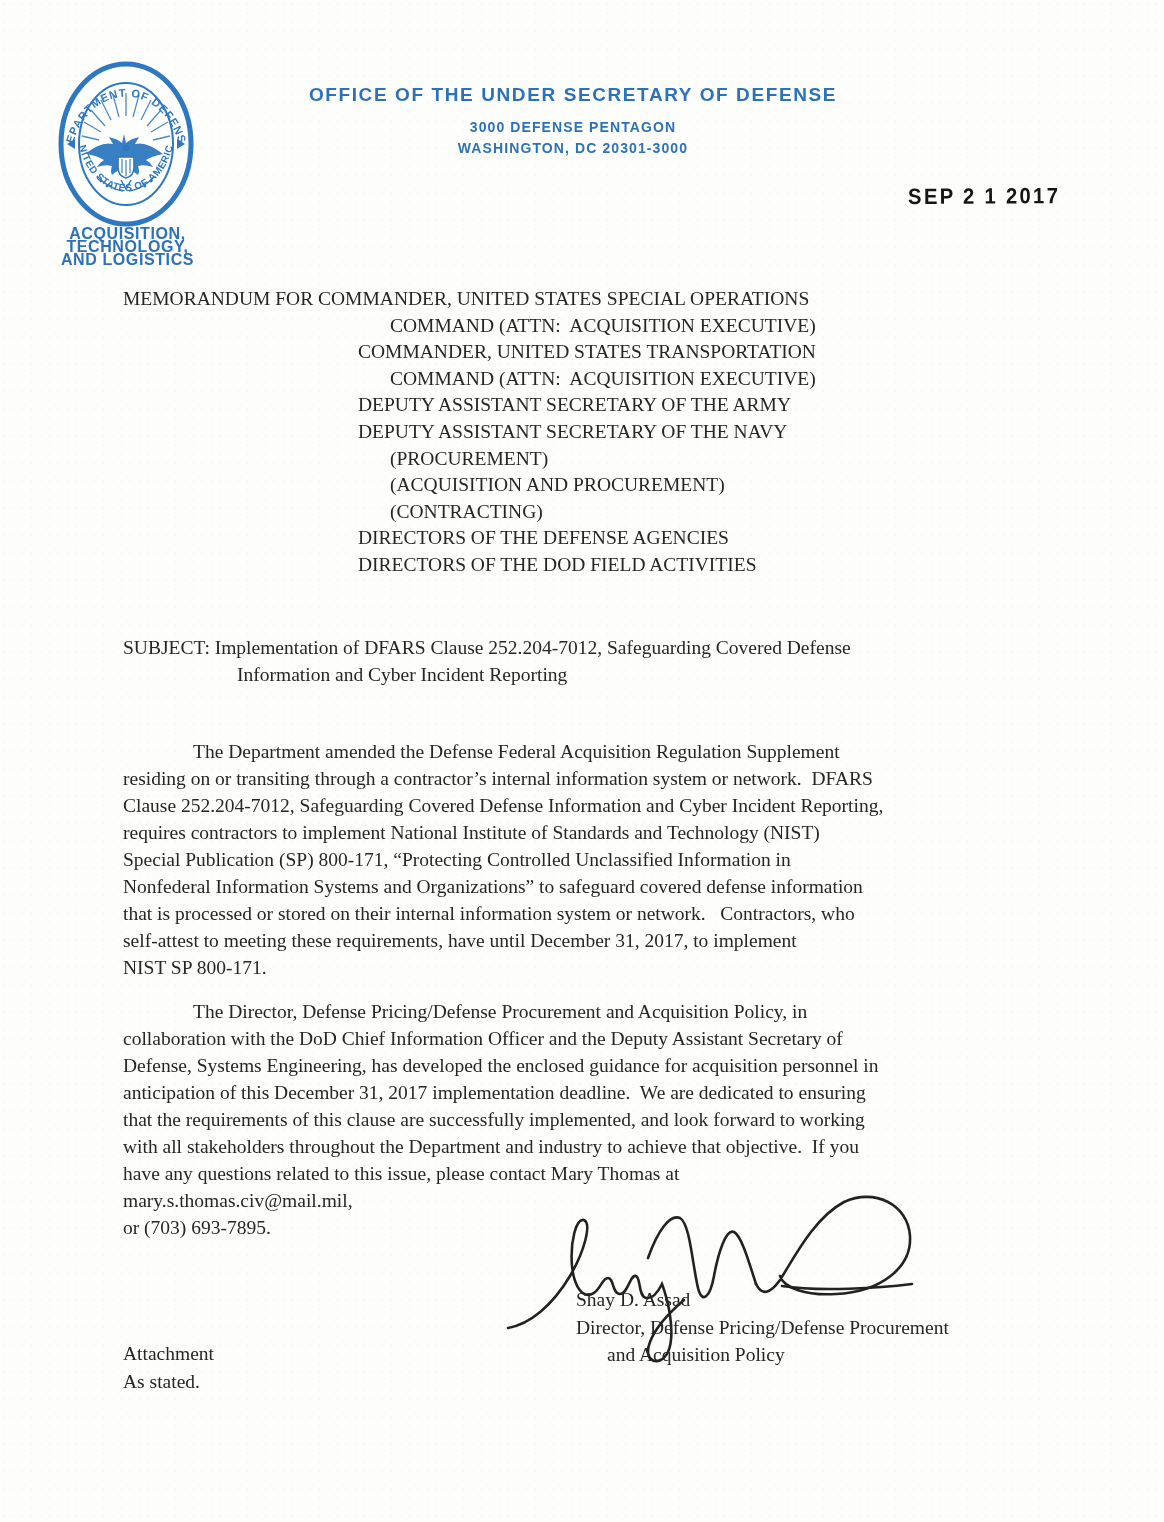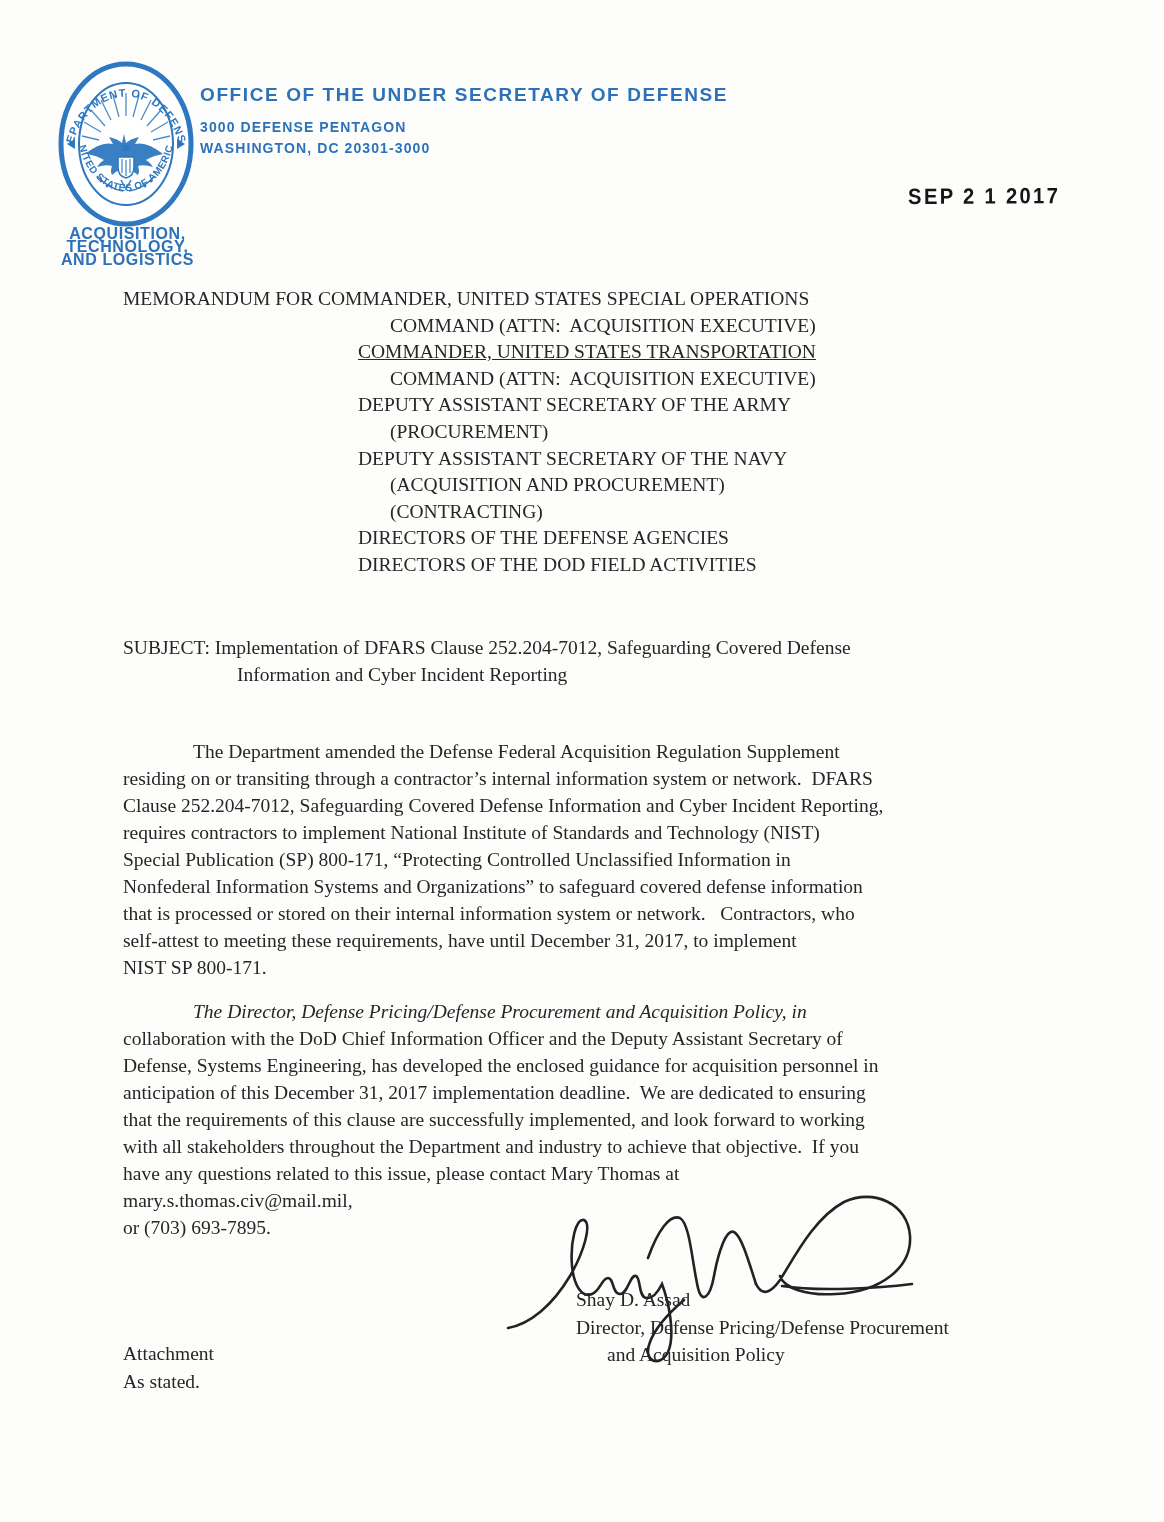--- a/index.html
+++ b/index.html
@@ -18,21 +18,21 @@
   .seal-wrap{position:absolute;left:57px;top:60px;width:138px;height:170px;}
   .org-label{
     position:absolute;left:20px;top:227px;width:215px;
     text-align:center;
     font-family:"Liberation Sans", sans-serif;
     font-weight:bold;font-size:16px;line-height:13px;letter-spacing:0.6px;
     color:#2d72b8;
   }
   .letterhead{
     position:absolute;left:200px;top:84px;width:746px;
-    text-align:left;color:#2d72b8;
+    text-align:center;color:#2d72b8;
     font-family:"Liberation Sans", sans-serif;font-weight:bold;
   }
   .lh-office{font-size:19px;letter-spacing:1.6px;margin-bottom:11px;}
   .lh-addr{font-size:14px;letter-spacing:1.1px;line-height:21px;}
   .date-stamp{
     position:absolute;left:908px;top:184px;
     font-family:"Liberation Sans", sans-serif;
     font-weight:bold;font-size:22px;letter-spacing:2.5px;color:#161616;
     transform:scaleX(0.92) rotate(-0.3deg);transform-origin:left top;
     white-space:pre;
@@ -101,25 +101,25 @@
     <div class="lh-office">OFFICE OF THE UNDER SECRETARY OF DEFENSE</div>
     <div class="lh-addr">3000 DEFENSE PENTAGON</div>
     <div class="lh-addr">WASHINGTON, DC  20301-3000</div>
   </div>
 
   <div class="date-stamp">SEP 2 1 2017</div>
 
   <div class="memo-block">
       <div class="line">MEMORANDUM FOR COMMANDER, UNITED STATES SPECIAL OPERATIONS</div>
       <div class="line" style="padding-left: 267px;">COMMAND (ATTN:  ACQUISITION EXECUTIVE)</div>
-      <div class="line" style="padding-left: 235px; text-decoration: underline;">COMMANDER, UNITED STATES TRANSPORTATION</div>
+      <div class="line" style="padding-left: 235px;">COMMANDER, UNITED STATES TRANSPORTATION</div>
       <div class="line" style="padding-left: 267px;">COMMAND (ATTN:  ACQUISITION EXECUTIVE)</div>
       <div class="line" style="padding-left: 235px;">DEPUTY ASSISTANT SECRETARY OF THE ARMY</div>
+      <div class="line" style="padding-left: 235px;">DEPUTY ASSISTANT SECRETARY OF THE NAVY</div>
       <div class="line" style="padding-left: 267px;">(PROCUREMENT)</div>
-      <div class="line" style="padding-left: 235px;">DEPUTY ASSISTANT SECRETARY OF THE NAVY</div>
       <div class="line" style="padding-left: 267px;">(ACQUISITION AND PROCUREMENT)</div>
       <div class="line" style="padding-left: 267px;">(CONTRACTING)</div>
       <div class="line" style="padding-left: 235px;">DIRECTORS OF THE DEFENSE AGENCIES</div>
       <div class="line" style="padding-left: 235px;">DIRECTORS OF THE DOD FIELD ACTIVITIES</div>
     </div>
 
   <div class="subject-block">
       <div class="line">SUBJECT: Implementation of DFARS Clause 252.204-7012, Safeguarding Covered Defense</div>
       <div class="line" style="padding-left: 114px;">Information and Cyber Incident Reporting</div>
     </div>
@@ -130,21 +130,21 @@
       <div class="line">Clause 252.204-7012, Safeguarding Covered Defense Information and Cyber Incident Reporting,</div>
       <div class="line">requires contractors to implement National Institute of Standards and Technology (NIST)</div>
       <div class="line">Special Publication (SP) 800-171, “Protecting Controlled Unclassified Information in</div>
       <div class="line">Nonfederal Information Systems and Organizations” to safeguard covered defense information</div>
       <div class="line">that is processed or stored on their internal information system or network.   Contractors, who</div>
       <div class="line">self-attest to meeting these requirements, have until December 31, 2017, to implement</div>
       <div class="line">NIST SP 800-171.</div>
     </div>
 
   <div class="para-2">
-      <div class="line" style="padding-left: 70px; font-style: italic;">The Director, Defense Pricing/Defense Procurement and Acquisition Policy, in</div>
+      <div class="line" style="padding-left: 70px;">The Director, Defense Pricing/Defense Procurement and Acquisition Policy, in</div>
       <div class="line">collaboration with the DoD Chief Information Officer and the Deputy Assistant Secretary of</div>
       <div class="line">Defense, Systems Engineering, has developed the enclosed guidance for acquisition personnel in</div>
       <div class="line">anticipation of this December 31, 2017 implementation deadline.  We are dedicated to ensuring</div>
       <div class="line">that the requirements of this clause are successfully implemented, and look forward to working</div>
       <div class="line">with all stakeholders throughout the Department and industry to achieve that objective.  If you</div>
       <div class="line">have any questions related to this issue, please contact Mary Thomas at</div>
       <div class="line">mary.s.thomas.civ@mail.mil,</div>
       <div class="line">or (703) 693-7895.</div>
     </div>
 

